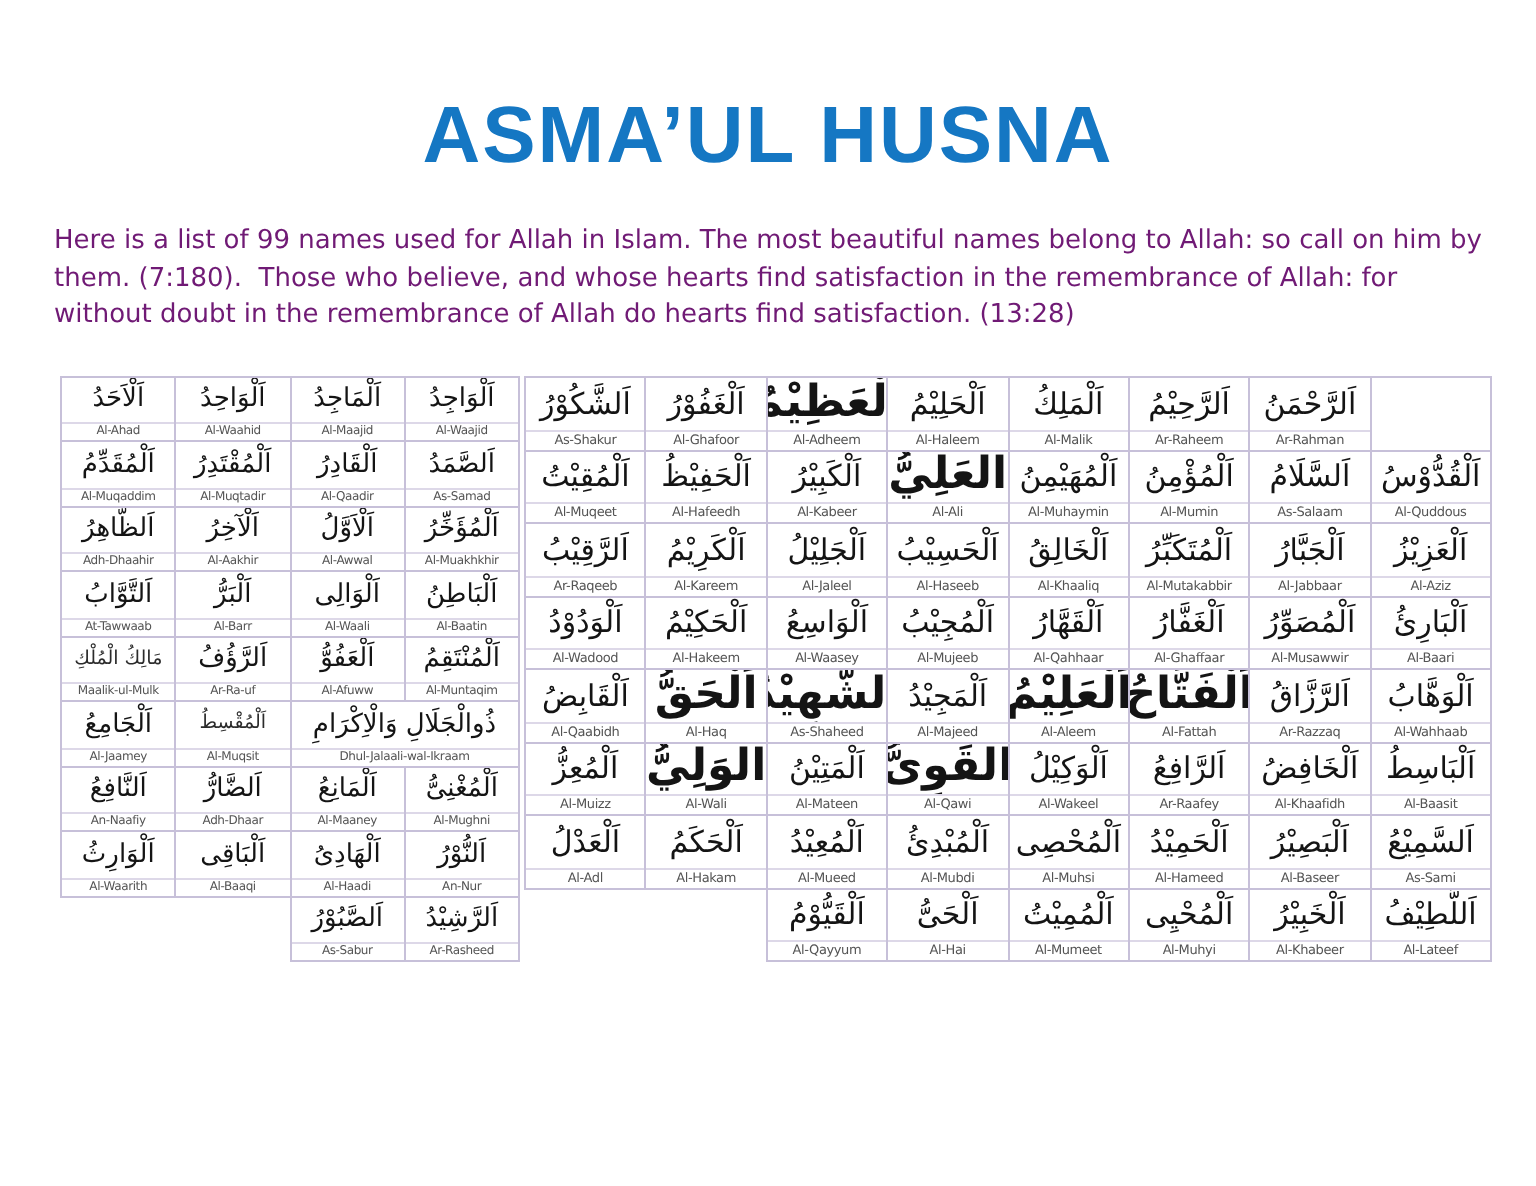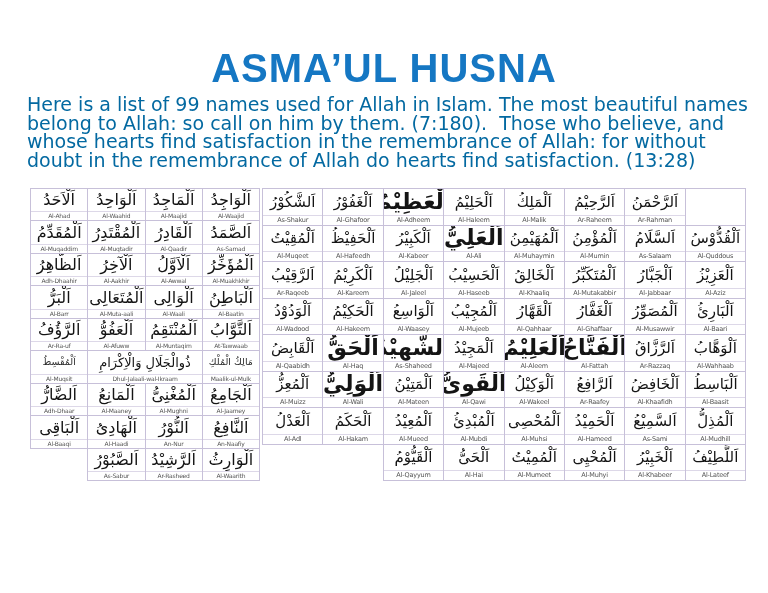--- a/index.html
+++ b/index.html
@@ -6,22 +6,22 @@
   body{
     width:768px;height:593px;background:#ffffff;position:relative;overflow:hidden;
     font-family:"DejaVu Sans",sans-serif;
   }
   .page-title{
     position:absolute;left:0;top:46px;width:768px;margin:0;
     text-align:center;font-family:"Liberation Sans",sans-serif;
     font-size:40px;font-weight:bold;letter-spacing:1px;color:#1577c3;
   }
   .intro{
-    position:absolute;left:27px;top:95px;width:724px;margin:0;
-    font-size:19px;line-height:18.5px;color:#0369a1;white-space:pre-wrap;
+    position:absolute;left:27px;top:112px;width:724px;margin:0;
+    font-size:13px;line-height:18.5px;color:#701a75;white-space:pre-wrap;
   }
   .names-chart{
     position:absolute;left:30px;top:188px;width:716px;height:293px;
     display:flex;gap:2px;
   }
   .grid{
     display:grid;direction:rtl;height:293px;background:#fff;
     border-top:1px solid #c7c0d9;border-right:1px solid #c7c0d9;
     box-sizing:border-box;
   }
@@ -29,21 +29,21 @@
   .grid.right{width:484px;grid-template-columns:repeat(8,1fr);grid-template-rows:repeat(8,1fr);}
   .cell{
     border-left:1px solid #c7c0d9;border-bottom:1px solid #c7c0d9;
     display:flex;flex-direction:column;overflow:hidden;box-sizing:border-box;background:#fff;
   }
   .cell .arabic{
     flex:1;display:flex;align-items:center;justify-content:center;
     font-family:"DejaVu Sans",sans-serif;font-size:15px;line-height:1.35;
     color:#141414;padding:0 2px;overflow:hidden;
   }
-  .grid.left .cell .arabic{font-size:16px;}
+  .grid.left .cell .arabic{font-size:13px;}
   .cell .caption{
     height:9px;line-height:9px;flex:0 0 9px;text-align:center;direction:ltr;
     font-size:6.5px;color:#545454;letter-spacing:-0.2px;white-space:nowrap;overflow:hidden;
     border-top:1px solid #ddd8e8;
   }
   .grid.left .cell .caption{height:8px;line-height:8px;flex:0 0 8px;font-size:6px;}
   .cell.allah .arabic{
     color:#4e5ca6;font-weight:bold;font-size:25px;
     text-shadow:0 0 1px #2a3570;
     margin-top:36px;
@@ -111,24 +111,20 @@
         </div>
         <div class="cell">
           <div class="arabic">اَلْبَاطِنُ</div>
           <div class="caption">Al-Baatin</div>
         </div>
         <div class="cell">
           <div class="arabic">اَلْوَالِى</div>
           <div class="caption">Al-Waali</div>
         </div>
         <div class="cell">
-          <div class="arabic">اَلْمُتَعَالِى</div>
-          <div class="caption">Al-Muta-aali</div>
-        </div>
-        <div class="cell">
           <div class="arabic">اَلْبَرُّ</div>
           <div class="caption">Al-Barr</div>
         </div>
         <div class="cell">
           <div class="arabic">اَلتَّوَّابُ</div>
           <div class="caption">At-Tawwaab</div>
         </div>
         <div class="cell">
           <div class="arabic">اَلْمُنْتَقِمُ</div>
           <div class="caption">Al-Muntaqim</div>
@@ -385,26 +381,26 @@
         </div>
         <div class="cell bold">
           <div class="arabic">اَلْوَلِيُّ</div>
           <div class="caption">Al-Wali</div>
         </div>
         <div class="cell">
           <div class="arabic">اَلْمُعِزُّ</div>
           <div class="caption">Al-Muizz</div>
         </div>
         <div class="cell">
-          <div class="arabic">اَلْمُذِلُّ</div>
-          <div class="caption">Al-Mudhill</div>
-        </div>
-        <div class="cell">
           <div class="arabic">اَلسَّمِيْعُ</div>
           <div class="caption">As-Sami</div>
+        </div>
+        <div class="cell">
+          <div class="arabic">اَلْبَصِيْرُ</div>
+          <div class="caption">Al-Baseer</div>
         </div>
         <div class="cell">
           <div class="arabic">اَلْحَمِيْدُ</div>
           <div class="caption">Al-Hameed</div>
         </div>
         <div class="cell">
           <div class="arabic">اَلْمُحْصِى</div>
           <div class="caption">Al-Muhsi</div>
         </div>
         <div class="cell">

